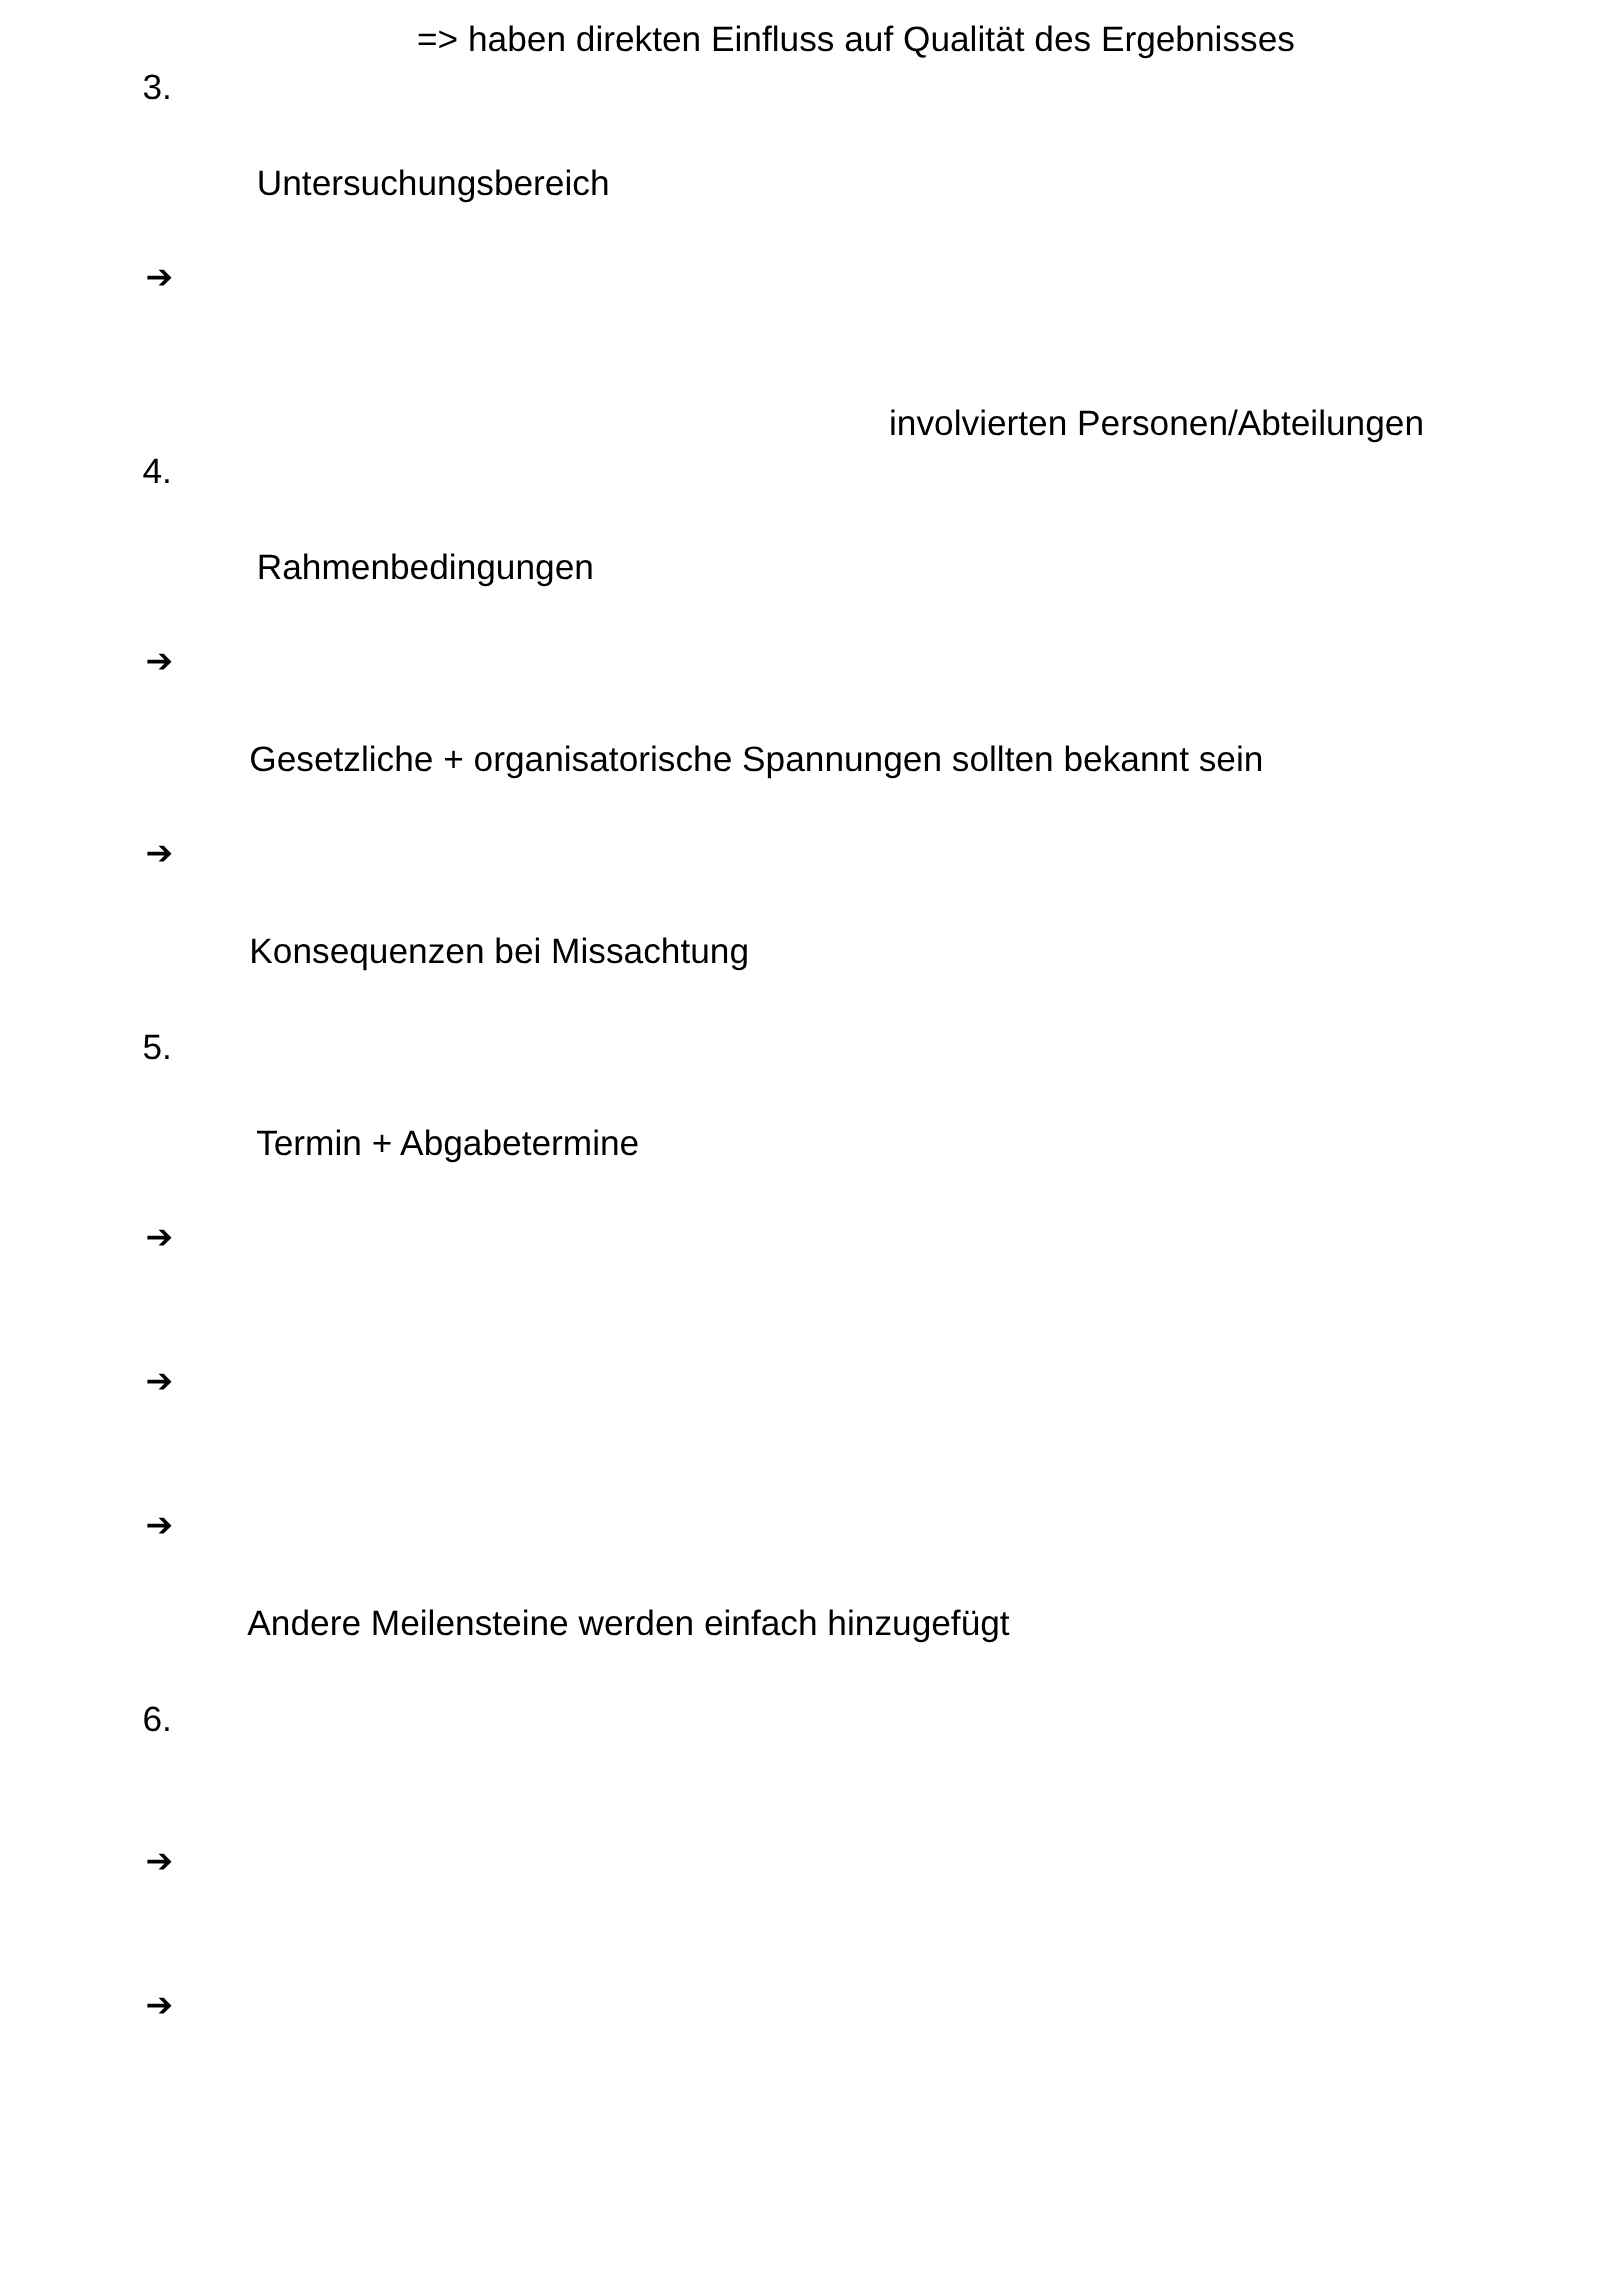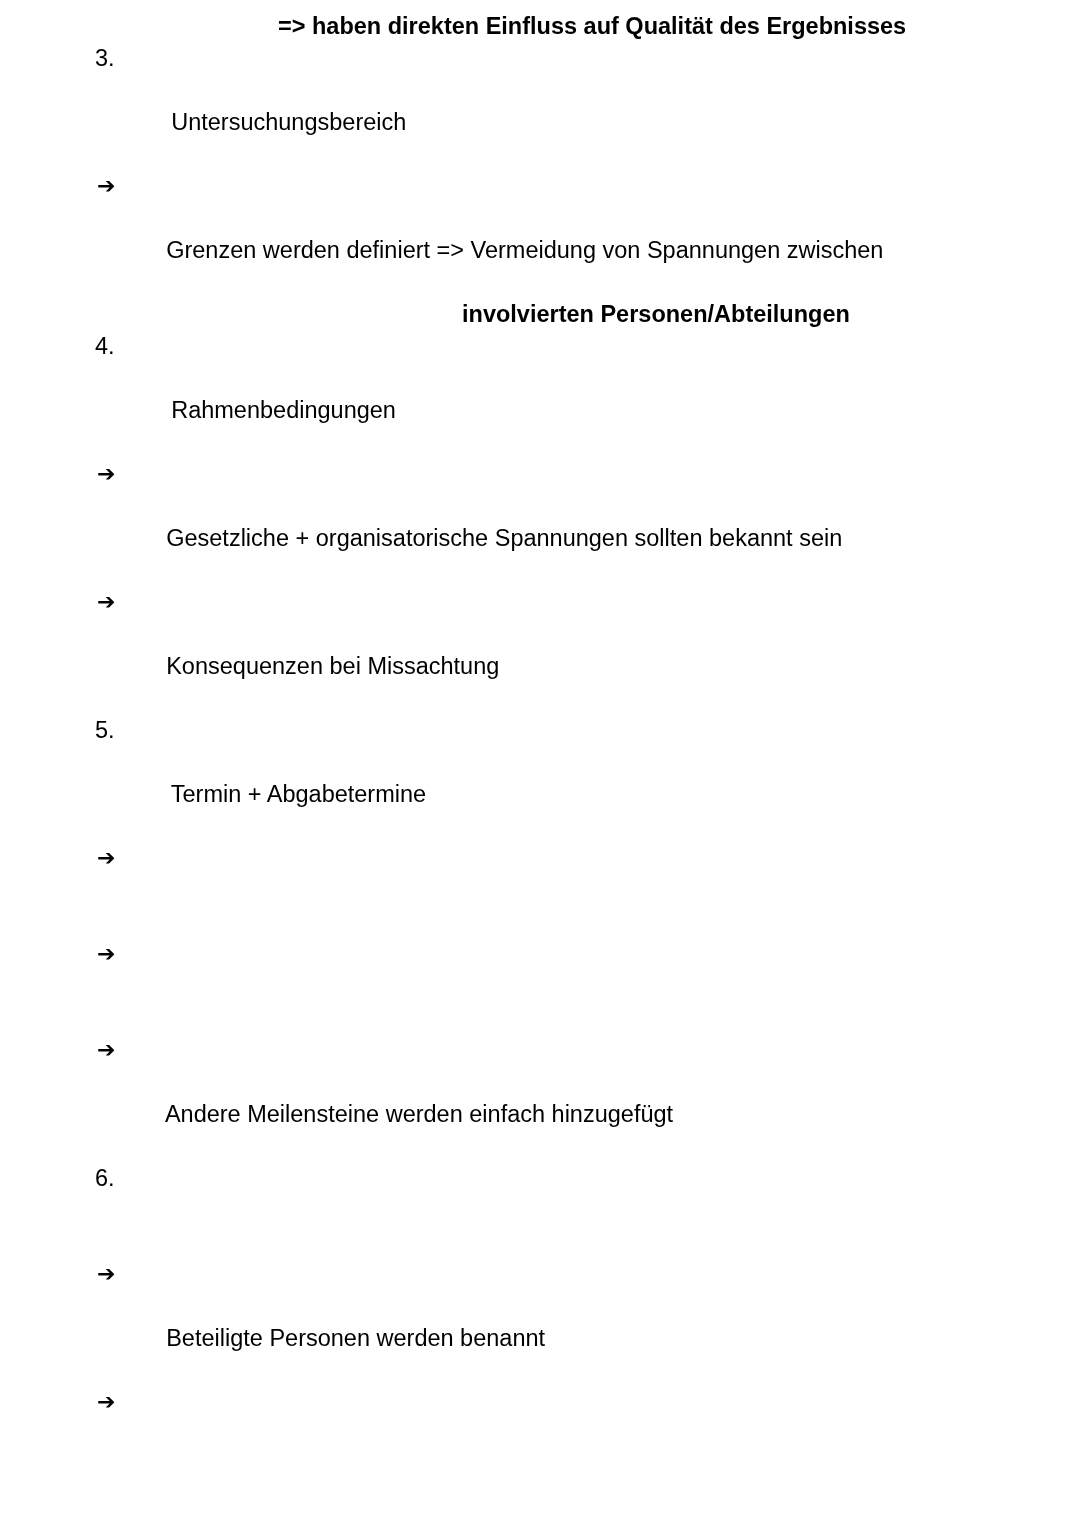--- a/index.html
+++ b/index.html
@@ -59,24 +59,23 @@
     font-size: 22px;
     font-weight: 700;
     line-height: 32px;
   }
 
   
   .cont {
     font-size: 23.5px;
     line-height: 32px;
     white-space: pre;
-    font-weight: bold;
   }
   .ind-278 { padding-left: 278px; }
-  .ind-462 { padding-left: 462px; }
+  .ind-462 { padding-left: 462px; text-align: center; }
 
   
   .gap-sm { height: 10px; }
 </style>
 </head>
 <body>
 
 <div id="page">
   <div class="doc">
 
@@ -84,21 +83,20 @@
 
     <div class="cont ind-278">=&gt; haben direkten Einfluss auf Qualität des Ergebnisses</div>
 
     <div class="numrow">
       <span class="num">3.</span>
       <span>Untersuchungsbereich</span>
     </div>
 
     <div class="arrrow">
       <span class="arw">➔</span>
-      <span>Grenzen werden definiert =&gt; Vermeidung von Spannungen zwischen</span>
     </div>
 
     <div class="cont ind-462">involvierten Personen/Abteilungen</div>
 
     <div class="numrow">
       <span class="num">4.</span>
       <span>Rahmenbedingungen</span>
     </div>
 
     <div class="arrrow">
@@ -128,21 +126,20 @@
       <span class="arw">➔</span>
       <span>Andere Meilensteine werden einfach hinzugefügt</span>
     </div>
 
     <div class="numrow">
       <span class="num">6.</span>
     </div>
 
     <div class="arrrow">
       <span class="arw">➔</span>
-      <span>Beteiligte Personen werden benannt</span>
     </div>
 
     <div class="arrrow">
       <span class="arw">➔</span>
       
     </div>
 
   </div>
 </div>
 

